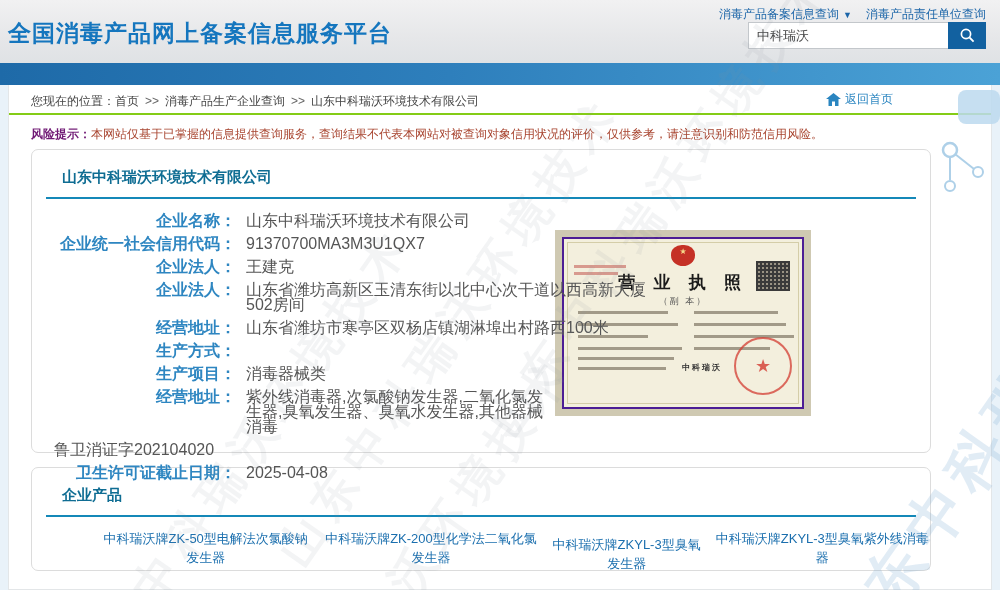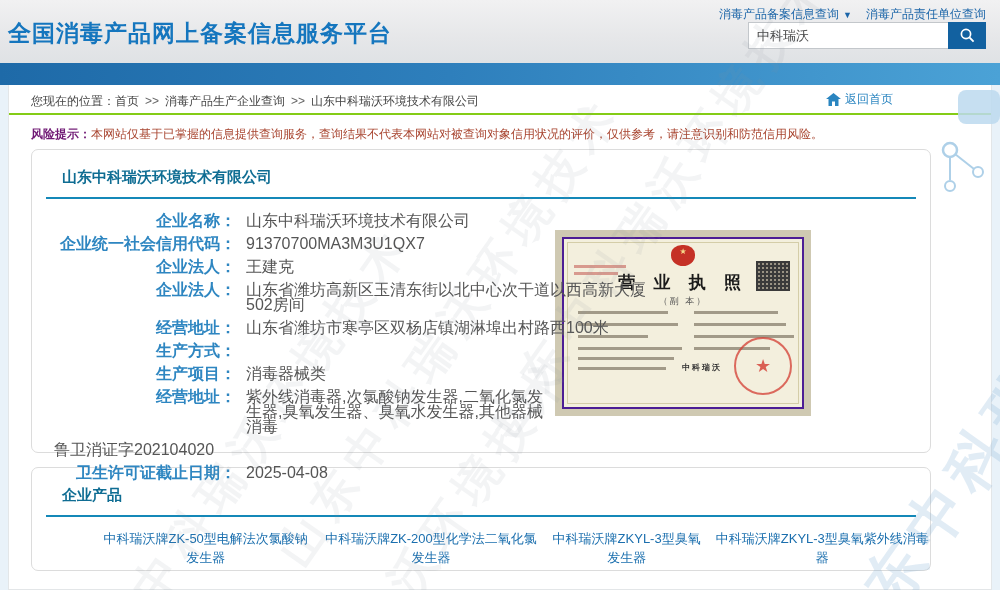--- a/index.html
+++ b/index.html
@@ -128,21 +128,21 @@
     border:2px solid rgba(211,60,50,.75); border-radius:50%;
     display:flex; align-items:center; justify-content:center;
   }
   .seal span { color:rgba(211,60,50,.8); font-size:18px; }
   
   .product-row { display:flex; margin:12px 0 0 66px; gap:10px; }
   .product-link {
     font-size:13px; line-height:19px; color:#1b6fae; text-align:center;
     text-decoration:none; cursor:pointer; display:block;
   }
-  .pw1 { width:218px; } .pw2 { width:218px; } .pw3 { width:158px; } .pw4 { width:218px; }
+  .pw1 { width:218px; } .pw2 { width:218px; } .pw3 { width:158px;margin-top:6px; } .pw4 { width:218px; }
   
   .wm {
     position:absolute; font-size:46px; font-weight:bold; letter-spacing:10px;
     color:rgba(135,148,158,0.10); transform:rotate(-55deg); white-space:nowrap;
     pointer-events:none; z-index:5;
   }
   .wm-blue { color:rgba(120,170,210,0.22); }
   .molecule { position:absolute; pointer-events:none; z-index:0; }
 </style>
 </head>

